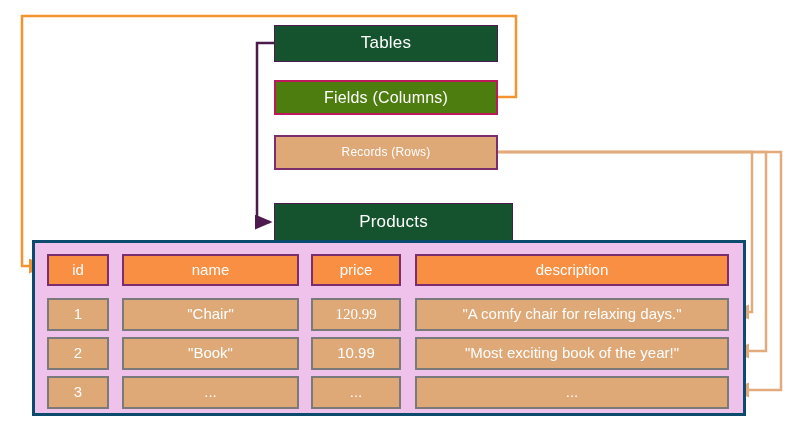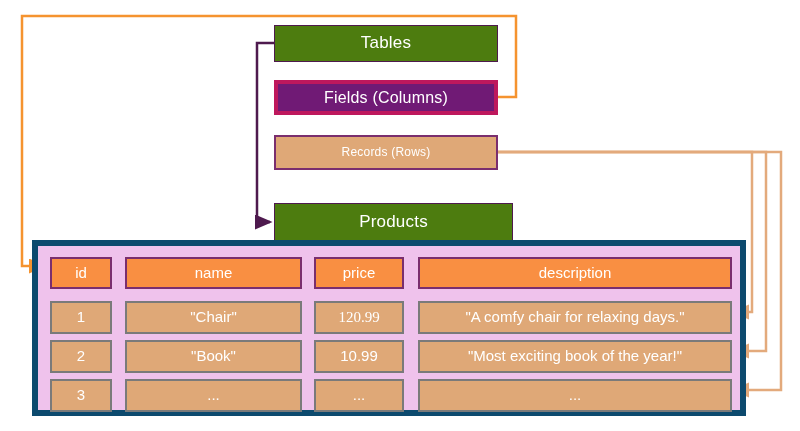--- a/index.html
+++ b/index.html
@@ -30,44 +30,44 @@
     box-sizing: border-box;
     display: flex;
     align-items: center;
     justify-content: center;
     color: #ffffff;
     text-align: center;
     letter-spacing: 0.2px;
     line-height: 1.1;
   }
   .node-dark {
-    background: #4d7c0f;
+    background: #14532d;
     border: 1px solid #4E1A4E;
     font-size: 17px;
   }
   .node-orange {
-    background: #701a75;
-    border: 4px solid #be185d;
+    background: #4d7c0f;
+    border: 2px solid #be185d;
     font-size: 16px;
     justify-content: center;
   }
   .node-tan-legend {
     background: #DFA877;
     border: 2px solid #7A2E6E;
     font-size: 12px;
   }
   #table-container {
     position: absolute;
     left: 32px;
     top: 240px;
     width: 714px;
     height: 176px;
     box-sizing: border-box;
     background: #EFC2EC;
-    border: 6px solid #0c4a6e;
+    border: 3px solid #0c4a6e;
   }
   .cell {
     position: absolute;
     box-sizing: border-box;
     display: flex;
     align-items: center;
     justify-content: center;
     color: #ffffff;
     text-align: center;
     line-height: 1.1;

